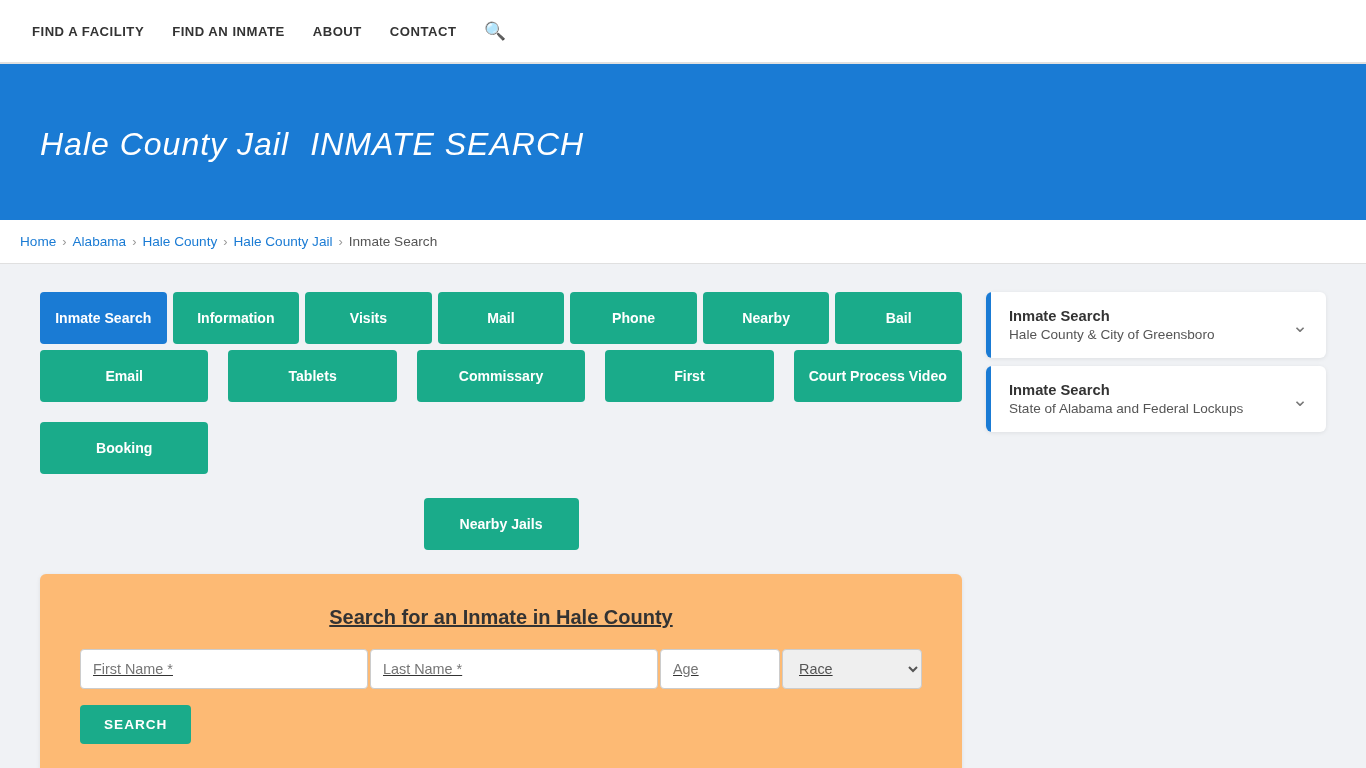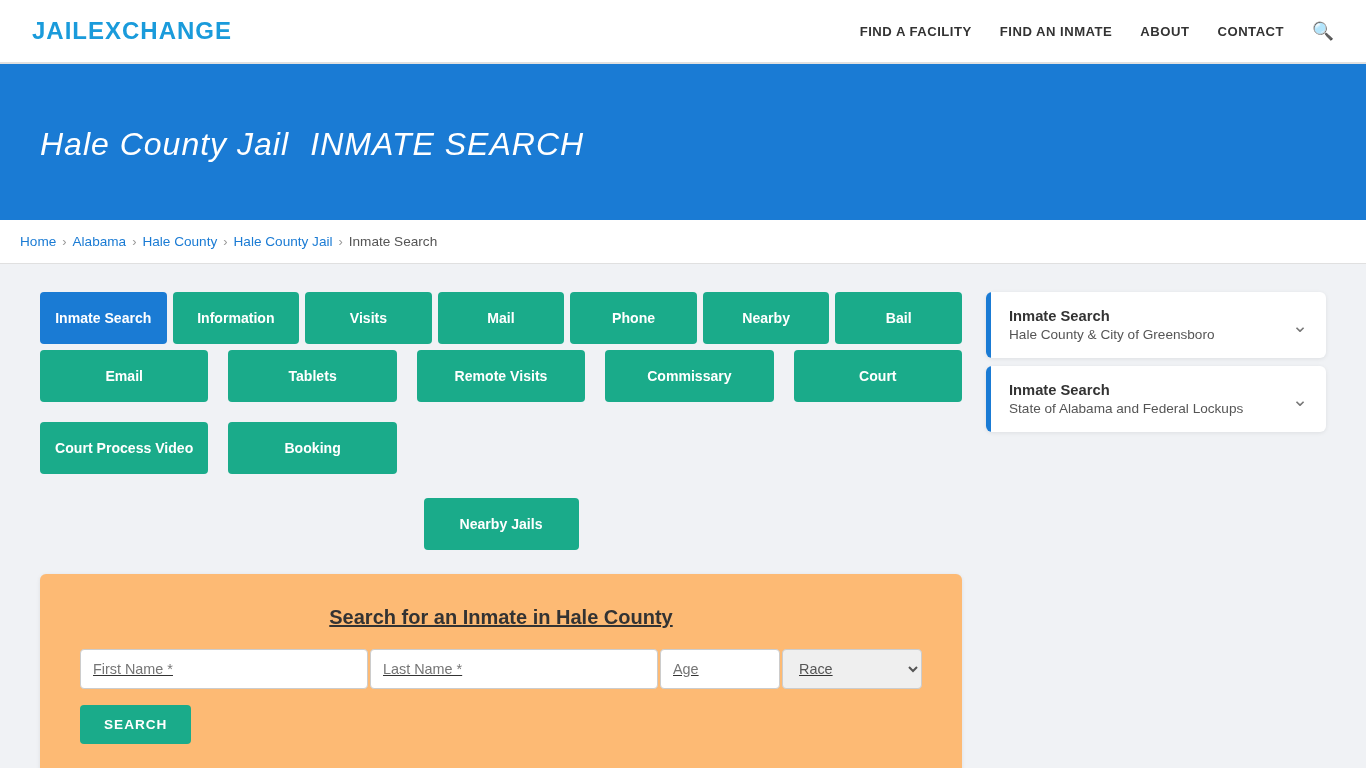--- a/index.html
+++ b/index.html
@@ -199,23 +199,20 @@
     }
     .chevron {
       color: #777;
       font-size: 1.2rem;
     }
   </style>
 </head>
 <body>
 
 <nav>
-  <div class="logo">
-    <span>JAIL</span><span style="color:#1a9bdb;">EXCHANGE</span>
-  </div>
   <ul class="nav-links">
     <li><a>FIND A FACILITY</a></li>
     <li><a>FIND AN INMATE</a></li>
     <li><a>ABOUT</a></li>
     <li><a>CONTACT</a></li>
     <li>
       <span class="nav-search-icon">🔍</span>
     </li>
   </ul>
 </nav>
@@ -248,23 +245,22 @@
         <button class="grid-btn">Visits</button>
         <button class="grid-btn">Mail</button>
         <button class="grid-btn">Phone</button>
         <button class="grid-btn">Nearby</button>
         <button class="grid-btn">Bail</button>
       </div>
 
     <div class="btn-grid-row2" id="row2">
         <button class="grid-btn">Email</button>
         <button class="grid-btn">Tablets</button>
-        <button class="grid-btn">Remote Visits</button>
         <button class="grid-btn">Commissary</button>
-        <button class="grid-btn">Court</button>
+        <button class="grid-btn">First</button>
         <button class="grid-btn">Court Process Video</button>
         <button class="grid-btn">Booking</button>
       </div>
 
     <div class="btn-grid-row3" id="row3">
         <button class="grid-btn nearby">Nearby Jails</button>
       </div>
 
     <div class="search-box">
       <h2>Search for an Inmate in Hale County</h2>

